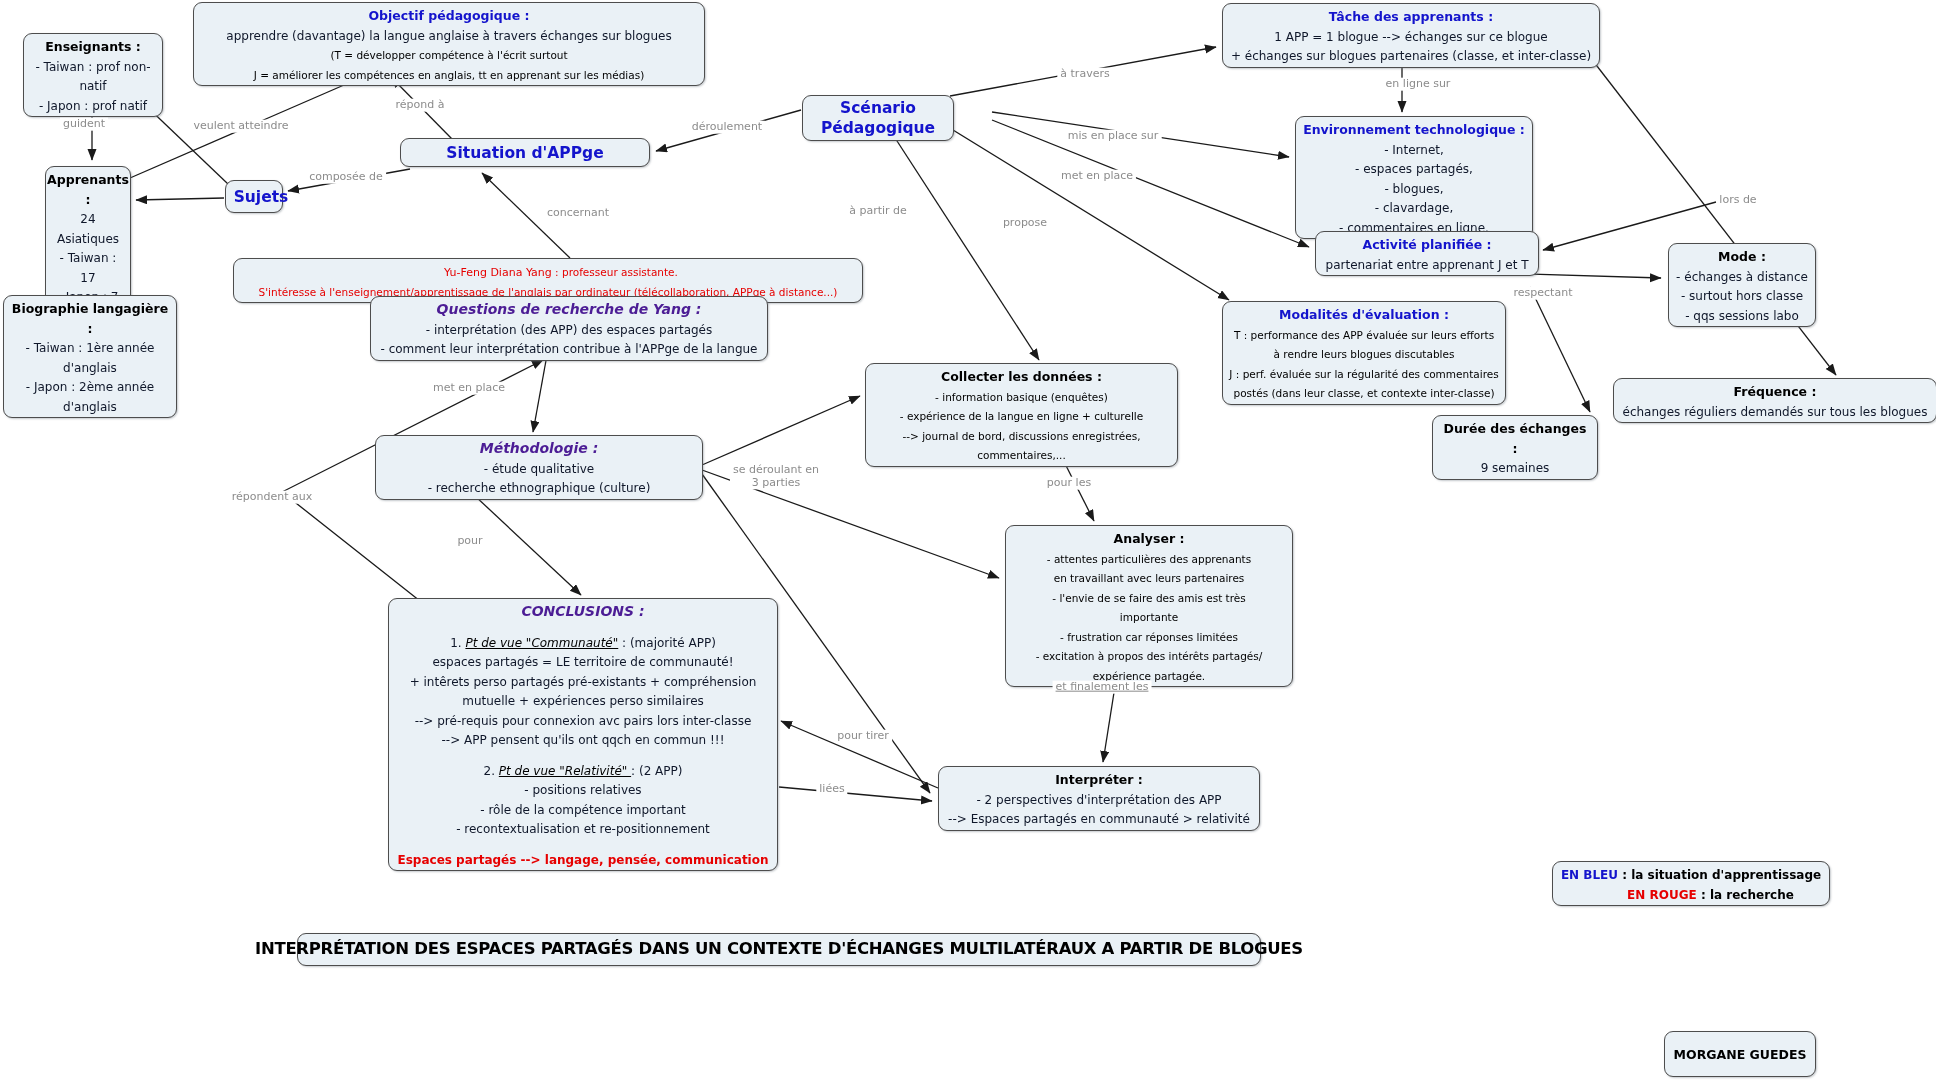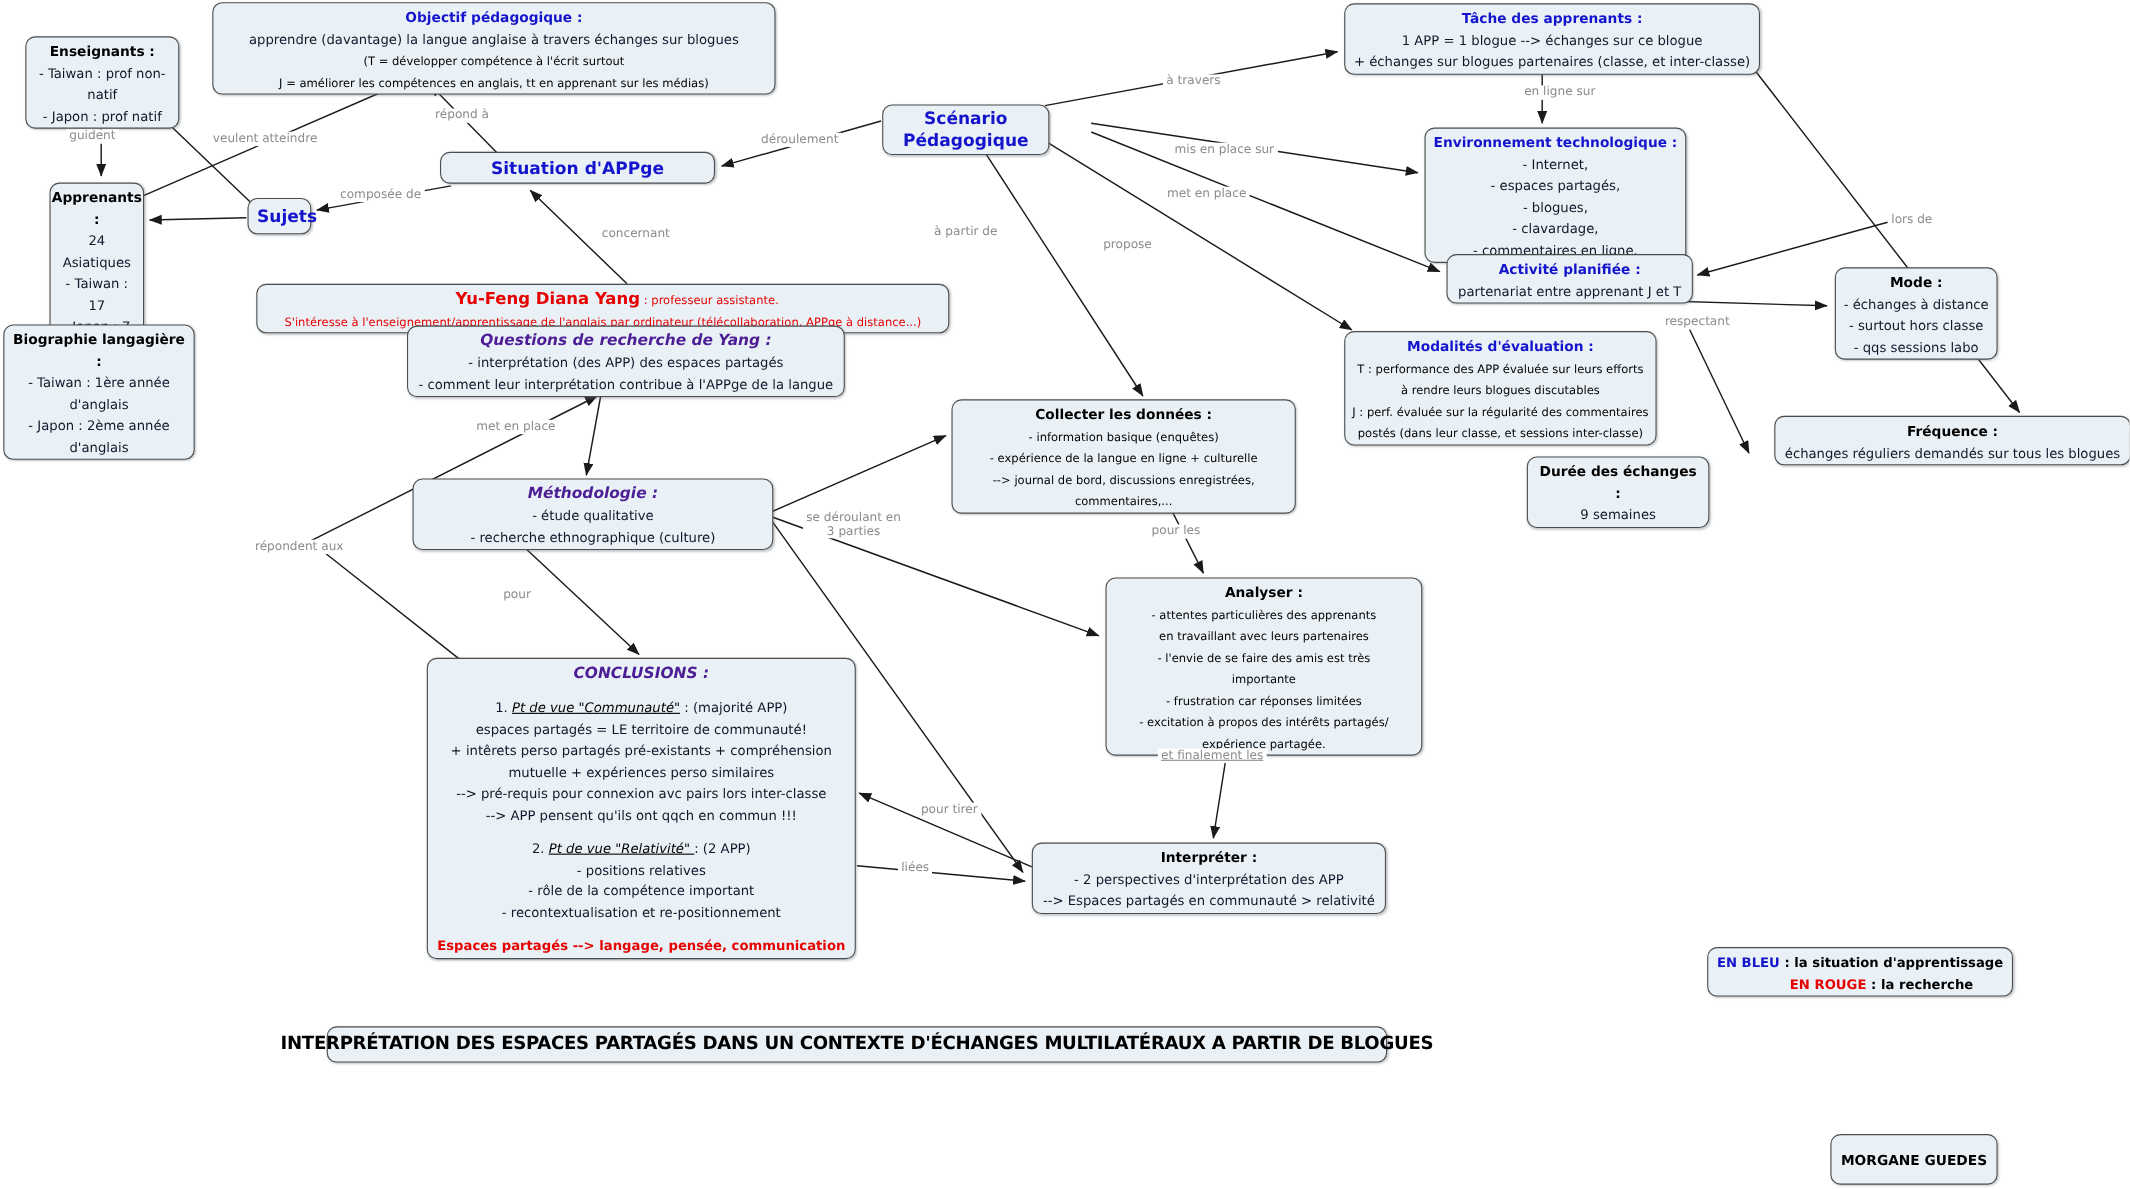--- a/index.html
+++ b/index.html
@@ -22,21 +22,21 @@
     padding:0 3px;white-space:pre-line;text-align:center;
   }
   .y-tb  {font-weight:bold;color:#1414cc;font-size:12.5px;}
   .y-tbl {font-weight:bold;color:#1414cc;font-size:15.5px;}
   .y-tk  {font-weight:bold;color:#000000;font-size:12.5px;}
   .y-tr  {font-weight:bold;color:#4c1d95;font-size:14px;font-style:italic;}
   .y-rb  {font-weight:bold;color:#e60000;font-size:12px;}
   .y-b   {color:#0f172a;font-size:12px;margin-top:22px;}
   .y-s   {color:#000000;font-size:10.5px;}
   .y-rs  {color:#e60000;font-size:10.5px;}
-  .y-rsb {color:#e60000;font-size:15px;font-weight:bold;margin-left:26px;}
+  .y-rsb {color:#e60000;font-size:11px;font-weight:normal;margin-left:26px;}
   .y-bb  {font-weight:bold;color:#000000;font-size:12px;}
   .y-blb {font-weight:bold;color:#1414cc;font-size:12px;}
   .y-rbb {font-weight:bold;color:#e60000;font-size:12px;padding-left:39px;}
   .y-biu {color:#000000;font-size:12px;font-style:italic;text-decoration:underline;}
   .y-mt  {font-weight:bold;color:#000000;font-size:16.5px;letter-spacing:-0.3px;white-space:nowrap;}
   .gapline{height:11px;}
 </style>
 </head>
 <body>
 
@@ -123,33 +123,33 @@
     </div>
     <div class="node" style="left: 1315px; top: 231px; width: 224px; min-height: 43px;">
       <div><span class="y-tb">Activité planifiée :</span></div>
       <div><span class="y-b">partenariat entre apprenant J et T</span></div>
     </div>
     <div class="node" style="left: 1222px; top: 301px; width: 284px; min-height: 79px;">
       <div><span class="y-tb">Modalités d'évaluation :</span></div>
       <div><span class="y-s">T : performance des APP évaluée sur leurs efforts</span></div>
       <div><span class="y-s">à rendre leurs blogues discutables</span></div>
       <div><span class="y-s">J : perf. évaluée sur la régularité des commentaires</span></div>
-      <div><span class="y-s">postés (dans leur classe, et sessions inter-classe)</span></div>
+      <div><span class="y-s">postés (dans leur classe, et contexte inter-classe)</span></div>
     </div>
     <div class="node" style="left: 1668px; top: 243px; width: 148px; min-height: 75px;">
       <div><span class="y-tk">Mode :</span></div>
       <div><span class="y-b">- échanges à distance</span></div>
       <div><span class="y-b">- surtout hors classe</span></div>
       <div><span class="y-b">- qqs sessions labo</span></div>
     </div>
     <div class="node" style="left: 1613px; top: 378px; width: 324px; min-height: 41px;">
       <div><span class="y-tk">Fréquence :</span></div>
       <div><span class="y-b">échanges réguliers demandés sur tous les blogues</span></div>
     </div>
-    <div class="node" style="left: 1388px; top: 415px; width: 166px; min-height: 43px;">
+    <div class="node" style="left: 1432px; top: 415px; width: 166px; min-height: 43px;">
       <div><span class="y-tk">Durée des échanges :</span></div>
       <div><span class="y-b">9 semaines</span></div>
     </div>
     <div class="node" style="left: 233px; top: 258px; width: 630px; min-height: 38px;">
       <div><span class="y-rsb">Yu-Feng Diana Yang</span><span class="y-rs"> : professeur assistante.</span></div>
       <div><span class="y-rs">S'intéresse à l'enseignement/apprentissage de l'anglais par ordinateur (télécollaboration, APPge à distance...)</span></div>
     </div>
     <div class="node" style="left: 370px; top: 296px; width: 398px; min-height: 60px;">
       <div><span class="y-tr">Questions de recherche de Yang :</span></div>
       <div><span class="y-b">- interprétation (des APP) des espaces partagés</span></div>

